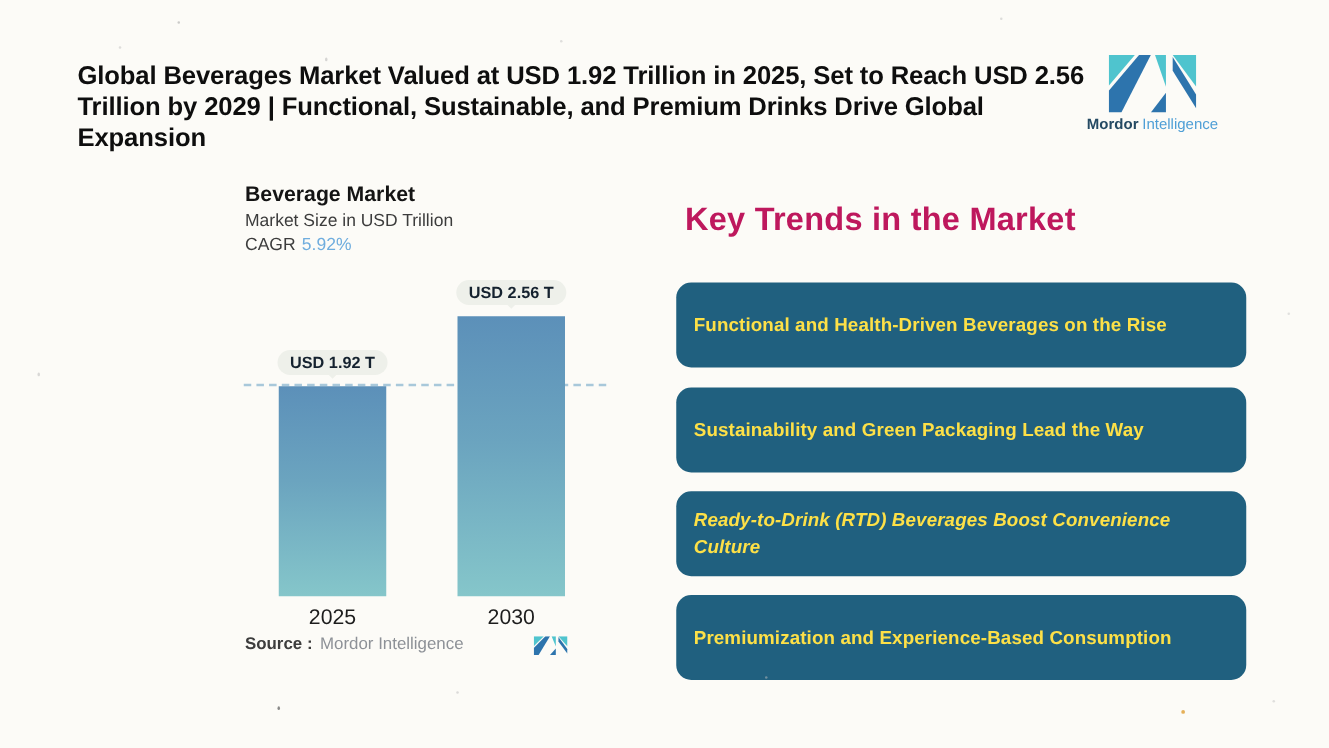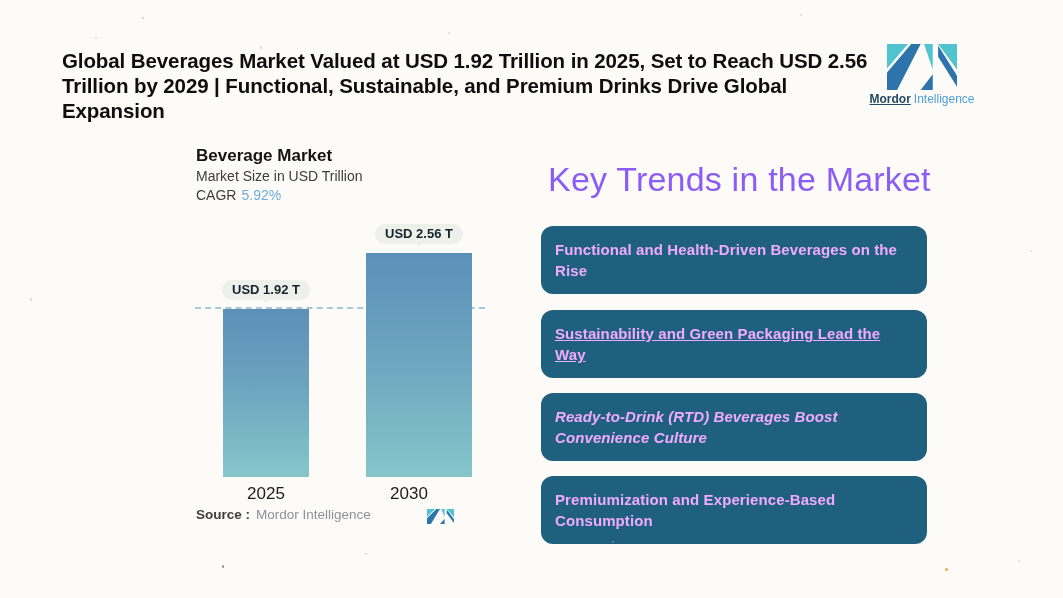--- a/index.html
+++ b/index.html
@@ -12,21 +12,21 @@
   .abs{position:absolute;}
 
   
   .title{
     left:62px;top:48px;width:820px;
     font-size:20.5px;font-weight:700;color:#0e0e0e;line-height:25px;letter-spacing:-0.1px;
   }
   .brand{left:866px;top:44px;width:112px;text-align:center;}
   .brand .mark{display:block;margin:0 auto;}
   .brand .words{margin-top:2px;font-size:12px;letter-spacing:0;white-space:nowrap;}
-  .brand .w1{font-weight:700;color:#254a63;text-decoration:underline;}
+  .brand .w1{font-weight:700;color:#254a63;}
   .brand .w2{font-weight:400;color:#4f9fd6;margin-left:3px;}
 
   
   .chart-title{left:196px;top:146px;font-size:17px;font-weight:700;color:#141414;}
   .chart-subtitle{left:196px;top:168px;font-size:14px;color:#3c3c3c;}
   .chart-cagr{left:196px;top:187px;font-size:14px;color:#3c3c3c;}
   .chart-cagr .cagr-val{color:#6fadde;margin-left:5px;}
 
   .plot{left:195px;top:220px;width:290px;height:257px;}
   .dash-line{
@@ -50,27 +50,27 @@
   .year{
     position:absolute;top:calc(100% + 7px);width:86px;text-align:center;
     font-size:17px;color:#1d1d1d;
   }
   .source-row{left:196px;top:507px;font-size:13.5px;}
   .source-label{font-weight:700;color:#3d3d3d;}
   .source-value{color:#8d9197;margin-left:6px;}
   .mini-mark{left:427px;top:509px;}
 
   
-  .trends-heading{left:548px;top:160px;font-size:34px;font-weight:400;color:#8b5cf6;letter-spacing:0.2px;}
+  .trends-heading{left:548px;top:160px;font-size:26px;font-weight:700;color:#be185d;letter-spacing:0.2px;}
   .trend-card{
-    left:541px;width:386px;height:68px;border-radius:12px;background:#20607f;
+    left:541px;width:456px;height:68px;border-radius:12px;background:#20607f;
     display:flex;align-items:center;box-sizing:border-box;padding:0 14px;
-    color:#f0abfc;font-size:15px;font-weight:700;line-height:21px;letter-spacing:0.1px;
+    color:#fde047;font-size:15px;font-weight:700;line-height:21px;letter-spacing:0.1px;
   }
-  .tc1{top:226px;}.tc2{top:310px;text-decoration:underline;}.tc3{top:393px;font-style:italic;}.tc4{top:476px;}
+  .tc1{top:226px;}.tc2{top:310px;}.tc3{top:393px;font-style:italic;}.tc4{top:476px;}
 
   
   .speck{position:absolute;border-radius:50%;}
 </style>
 </head>
 <body>
 
 <svg width="0" height="0" style="position:absolute" aria-hidden="true">
   <defs>
     <g id="mi-mark">
@@ -103,21 +103,21 @@
 <div class="abs chart-cagr">
   <span>CAGR</span><span class="cagr-val">5.92%</span>
 </div>
 
 <div class="abs plot">
   <div class="dash-line" id="refline" style="bottom: 168px;"></div>
 
   <div class="bar" id="bar0" style="left: 28px; height: 168px;">
     <div class="pill">USD 1.92 T</div>
   </div>
-  <div class="bar" id="bar1" style="left: 171px; height: 224px; padding-left: 20px;">
+  <div class="bar" id="bar1" style="left: 171px; height: 224px;">
     <div class="pill">USD 2.56 T</div>
   </div>
 
   <div class="year" style="left:28px">2025</div>
   <div class="year" style="left:171px">2030</div>
 </div>
 
 <div class="abs source-row">
   <span class="source-label">Source :</span><span class="source-value">Mordor Intelligence</span>
 </div>

